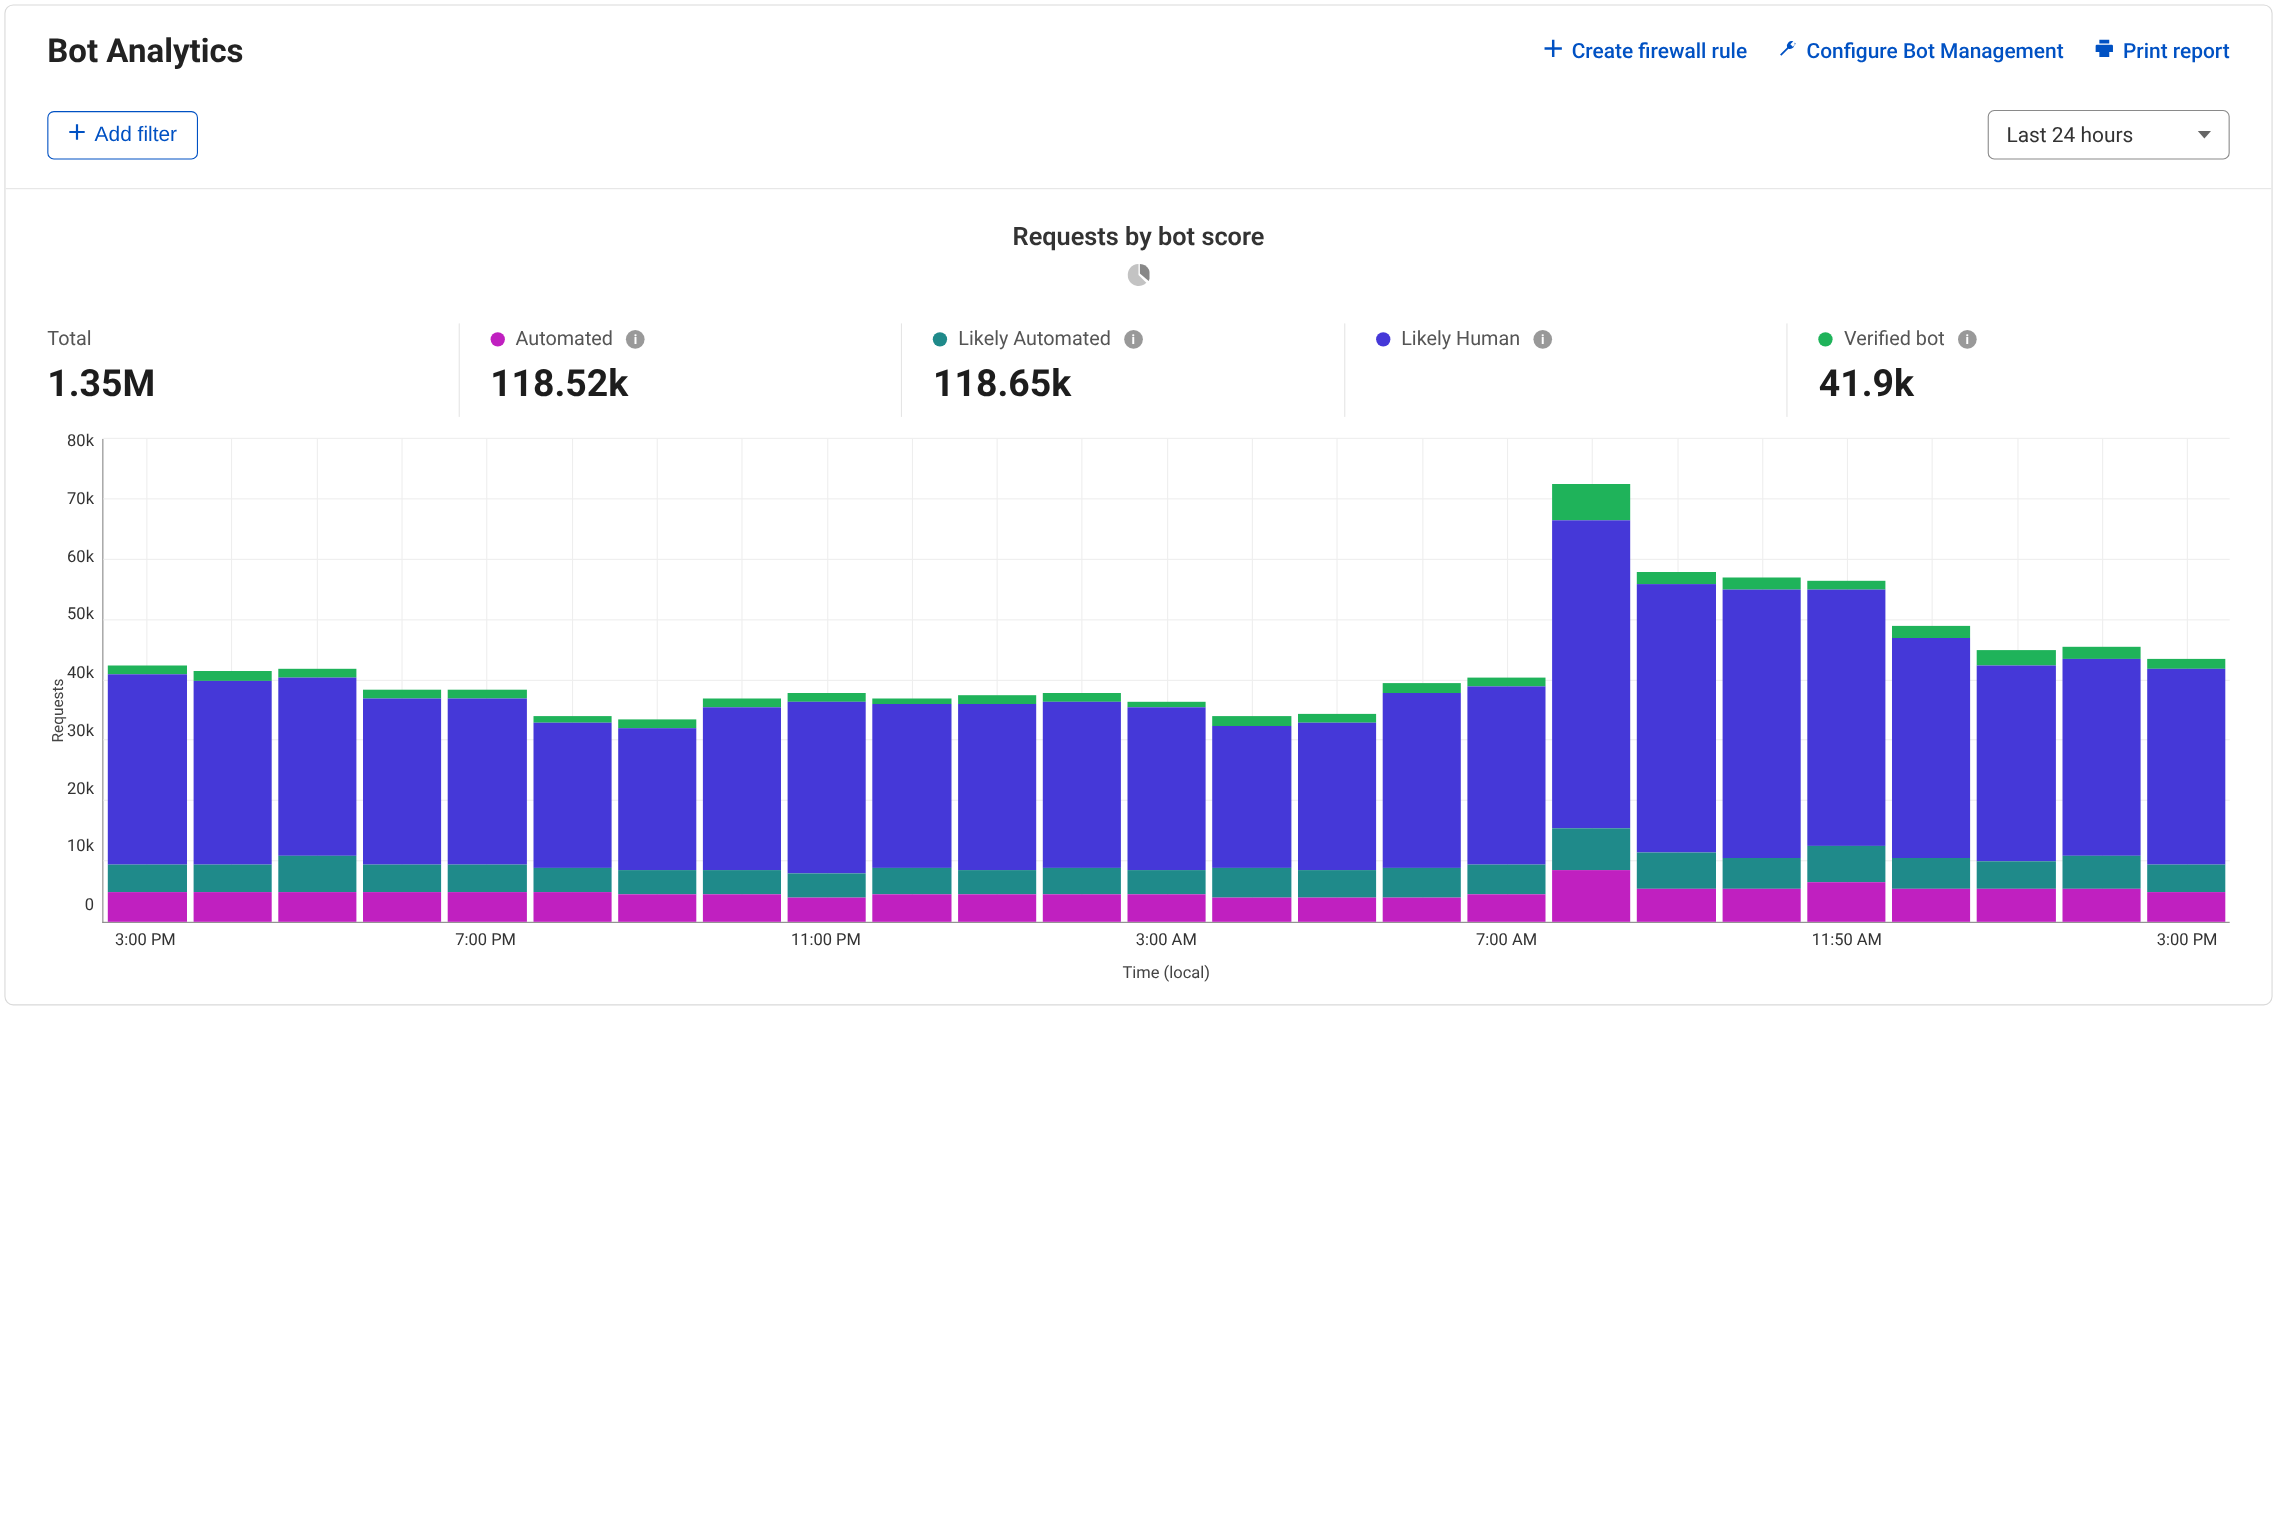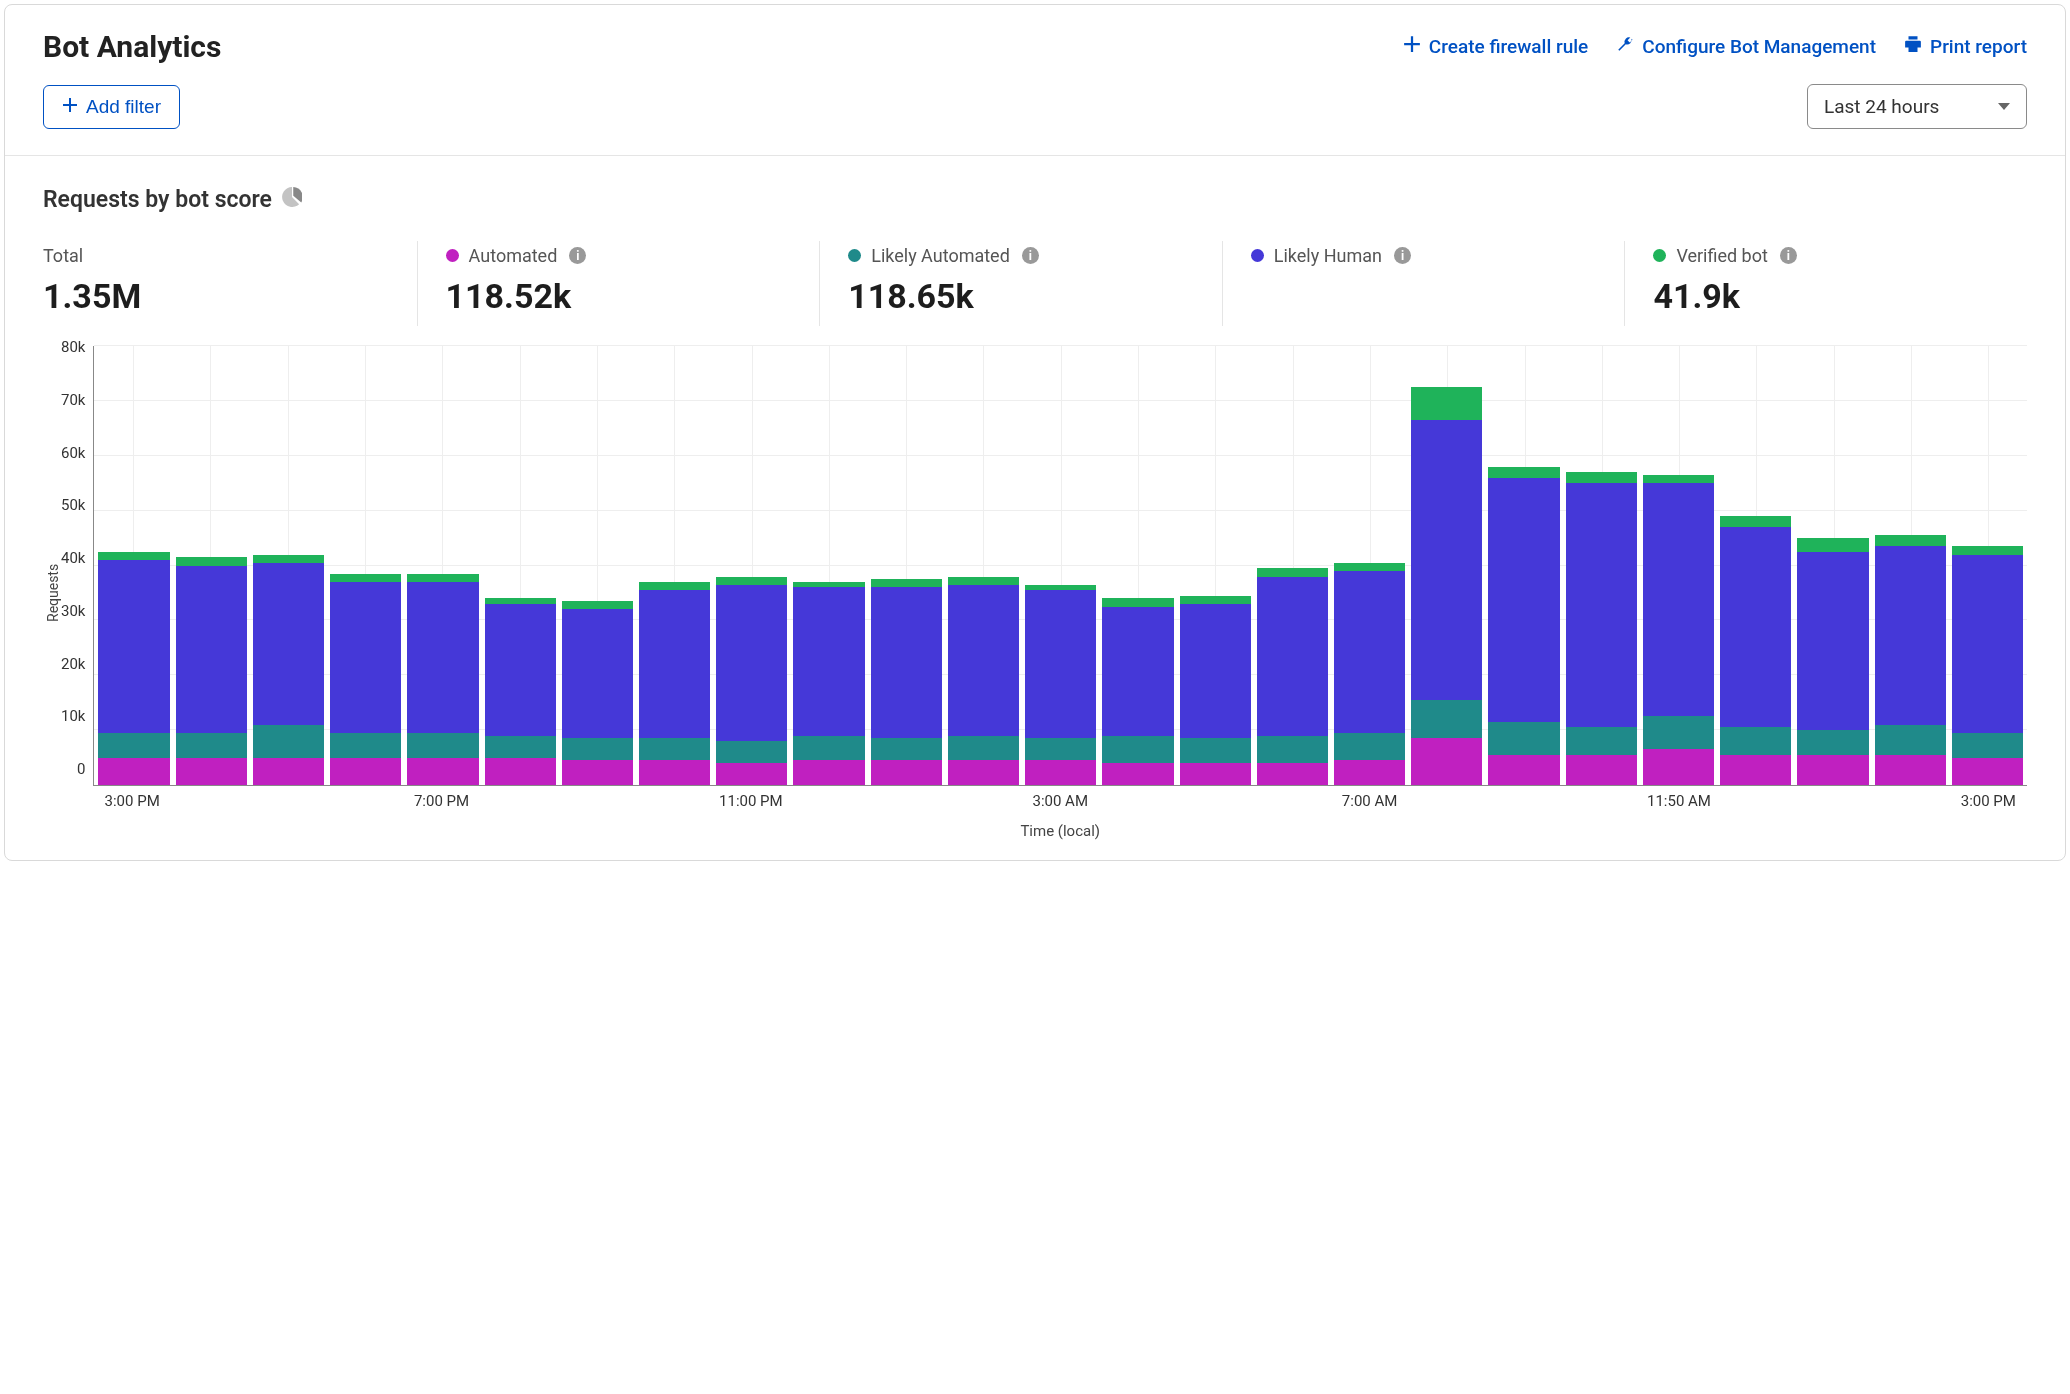--- a/index.html
+++ b/index.html
@@ -17,21 +17,21 @@
     overflow: hidden;
   }
   .panel-header {
     padding: 24px 38px 26px 38px;
     border-bottom: 1px solid #e5e5e5;
   }
   .header-row1 {
     display: flex;
     align-items: center;
     justify-content: space-between;
-    margin-bottom: 20px;
+    margin-bottom: 36px;
   }
   .page-title {
     font-size: 30px;
     font-weight: 700;
     color: #222;
   }
   .header-actions {
     display: flex;
     gap: 28px;
     align-items: center;
@@ -86,20 +86,21 @@
   }
   .panel-body { padding: 30px 38px 20px 38px; }
   .section-title {
     font-size: 23px;
     font-weight: 600;
     color: #333;
     display: flex;
     align-items: center;
     gap: 10px;
     margin-bottom: 28px;
+    flex-direction: column;
   }
   .section-title .pie-icon svg { width: 20px; height: 20px; fill: #888; }
   .stats-row {
     display: flex;
     gap: 0;
     margin-bottom: 20px;
   }
   .stat-card {
     flex: 1;
     padding: 4px 28px 10px 28px;

